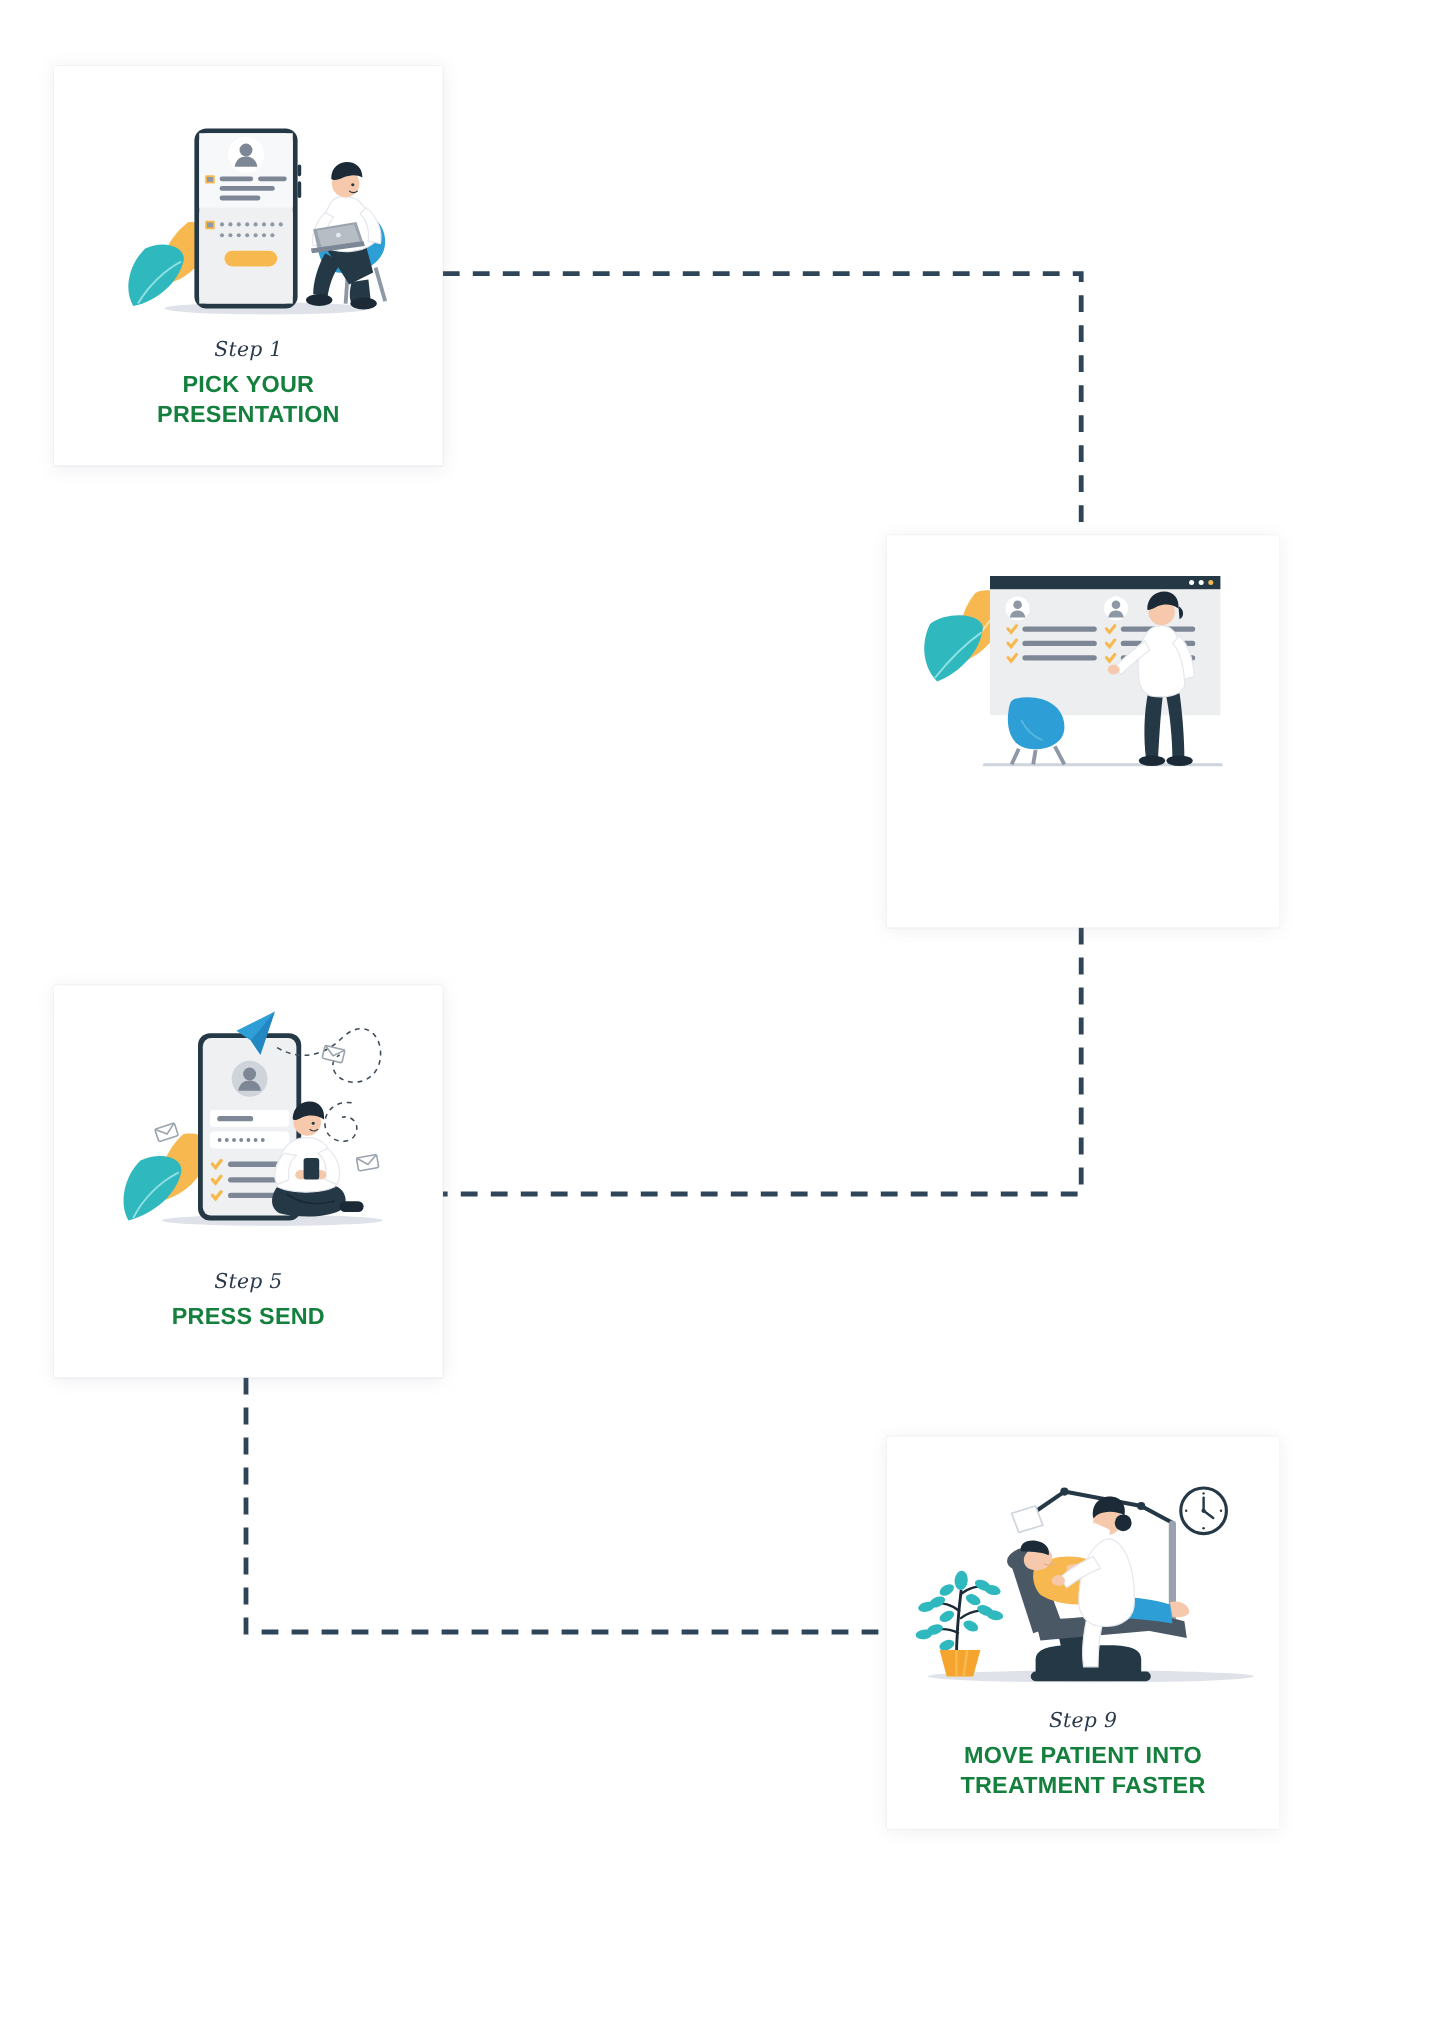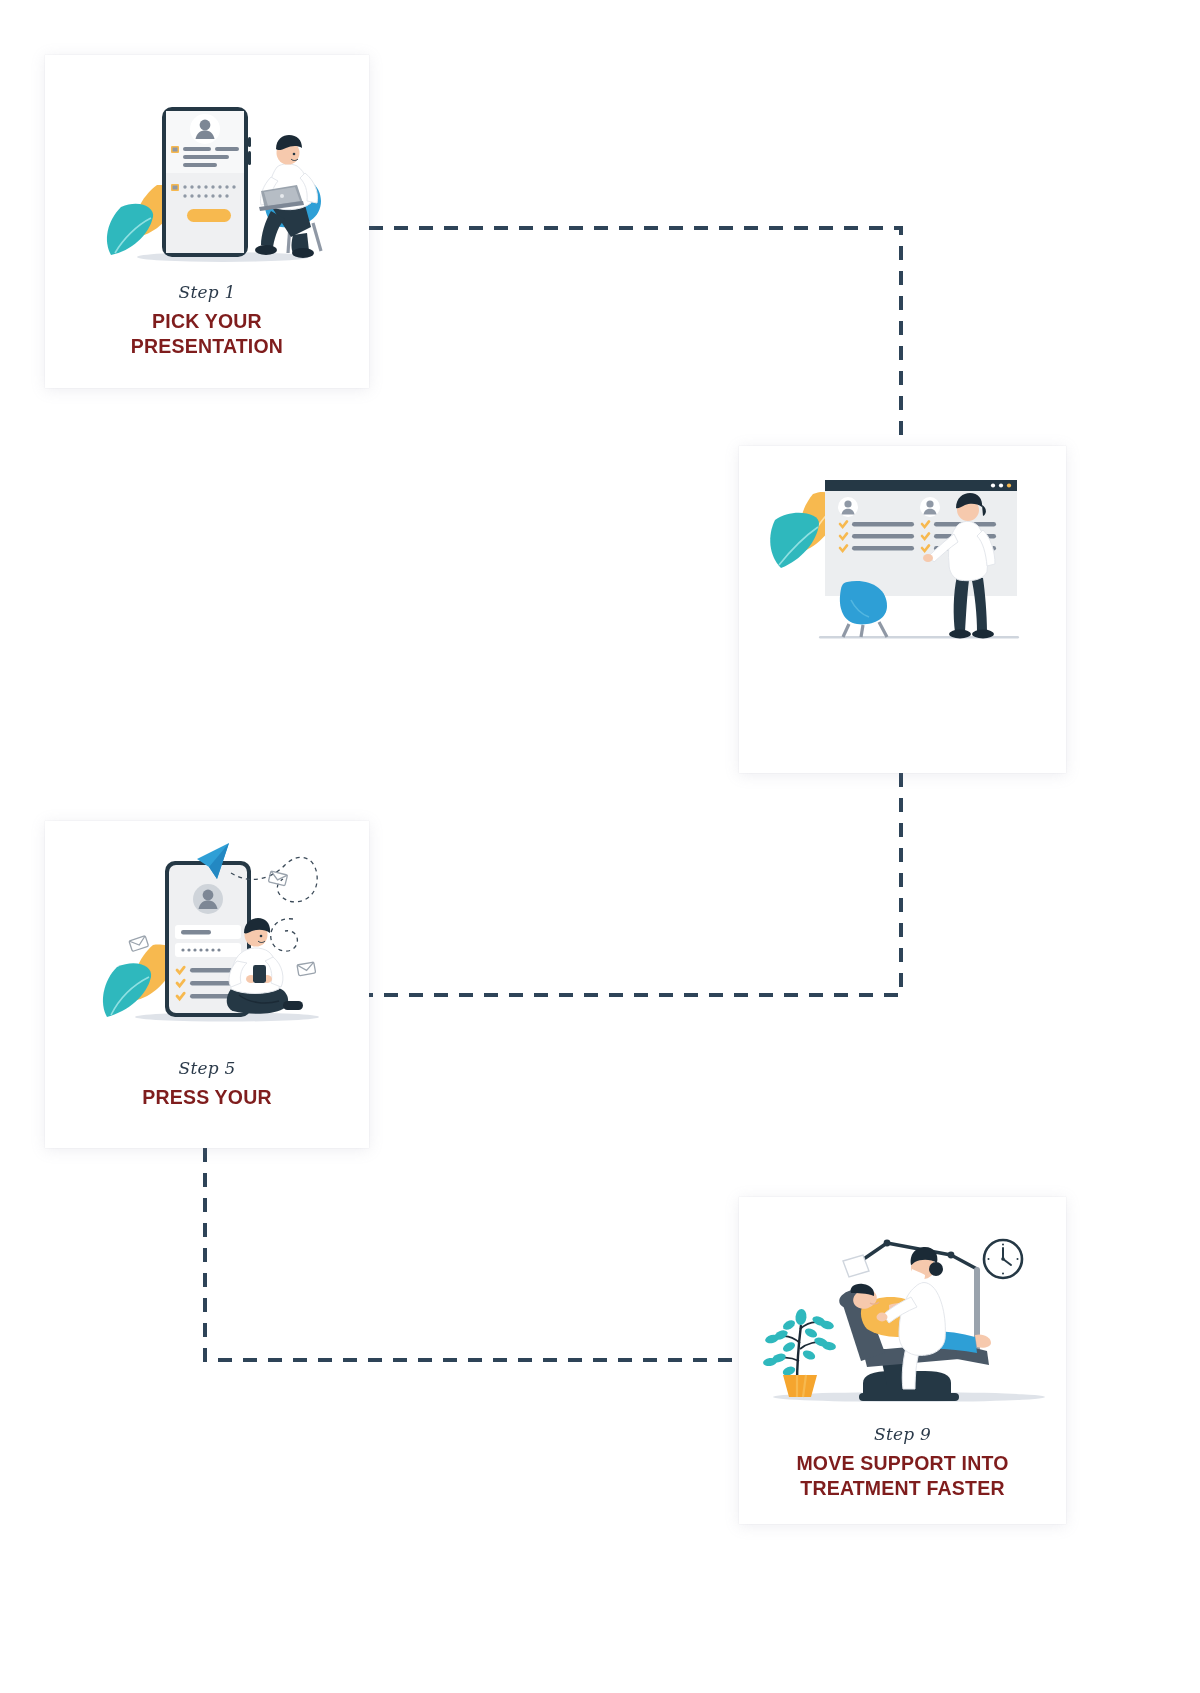--- a/index.html
+++ b/index.html
@@ -59,21 +59,21 @@
     font-size: 17px;
     color: #2b3a4a;
     letter-spacing: .2px;
     line-height: 1.2;
   }
 
   .step-title {
     font-family: "Liberation Sans", sans-serif;
     font-weight: bold;
     font-size: 19.5px;
-    color: #7f1d1d;
+    color: #15803d;
     letter-spacing: .2px;
     line-height: 25px;
     margin-top: 7px;
     white-space: pre-line;
   }
 
   
   #card-1 { left: 45px;  top: 55px;   width: 324px; height: 333px; }
   #card-2 { left: 739px; top: 446px;  width: 327px; height: 327px; }
   #card-3 { left: 45px;  top: 821px;  width: 324px; height: 327px; }
@@ -377,21 +377,21 @@
 
           <circle cx="211" cy="100" r="11.5" fill="#f6c9ad"></circle>
           <path d="M199 98 C199 87 207 83 213 83 C221 83 226 89 225 98 C220 94 212 94 207 96 C203 98 201 99 199 98 Z" fill="#1b2a36"></path>
           <circle cx="216" cy="101" r="1.3" fill="#253845"></circle>
           <path d="M213 106 C215 108 218 108 220 106" stroke="#253845" stroke-width="1" fill="none"></path>
         </g>
       </svg>
     </div>
     <div class="card-caption">
       <div class="step-label">Step 5</div>
-      <div class="step-title">PRESS YOUR</div>
+      <div class="step-title">PRESS SEND</div>
     </div>
   </div>
 
   <div class="card" id="card-4">
     <div class="card-art">
       <svg viewBox="0 0 327 190" xmlns="http://www.w3.org/2000/svg">
 
         <ellipse cx="170" cy="172" rx="136" ry="5" fill="#dfe3e9"></ellipse>
 
         <g>
@@ -482,18 +482,18 @@
 
           <circle cx="184" cy="42" r="12" fill="#f6c9ad"></circle>
           <path d="M172 40 C170 28 178 22 186 22 C195 22 200 29 198 38 C192 34 182 34 176 37 C174 38 173 40 172 40 Z" fill="#1b2a36"></path>
           <circle cx="197" cy="44" r="7" fill="#1b2a36"></circle>
           <path d="M173 44 C172 50 174 56 180 58 C184 58 186 54 186 50 C183 48 177 46 173 44 Z" fill="#ffffff"></path>
         </g>
       </svg>
     </div>
     <div class="card-caption">
       <div class="step-label">Step 9</div>
-      <div class="step-title">MOVE SUPPORT INTO
+      <div class="step-title">MOVE PATIENT INTO
 TREATMENT FASTER</div>
     </div>
   </div>
 
 </div>
 
 </body></html>

